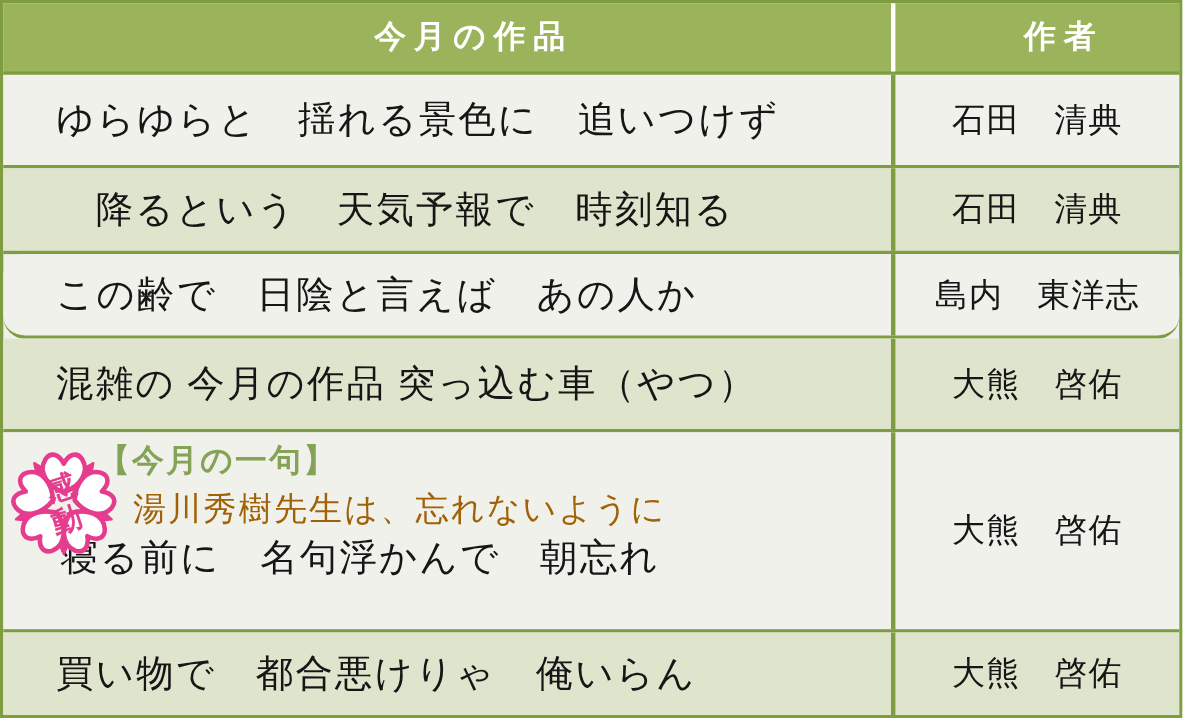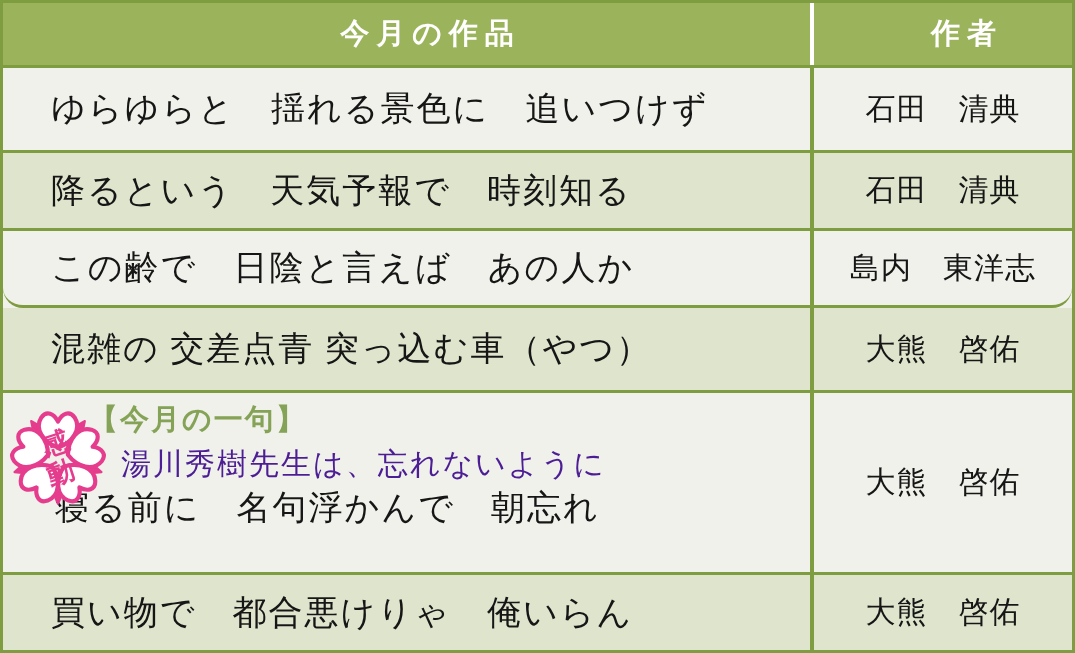--- a/index.html
+++ b/index.html
@@ -35,30 +35,30 @@
   }
   .header-cell{
     display:flex;align-items:center;justify-content:center;
     color:#ffffff;font-size:29px;font-weight:bold;letter-spacing:7px;padding-left:48px;
   }
   .header-works{flex:1 1 auto;}
   .header-author{flex:0 0 262px;border-left:4px solid #ffffff;box-sizing:border-box;}
   .bg-light{background:#f0f1ea;}
   .bg-green{background:#dfe5cd;}
   .h-r1{height:82px;}
-  .h-r2{height:75px;}
+  .h-r2{height:75px;padding-left:36px;}
   .h-r3{height:74px;border-radius:20px;}
   .h-r4{height:82px;}
   .h-r5{height:179px;}
   .featured-left{
     flex:1 1 auto;position:relative;box-sizing:border-box;
     padding-top:5px;white-space:nowrap;overflow:hidden;
   }
   .feat-heading{margin-left:86px;color:#85a356;font-size:29px;line-height:43px;font-weight:bold;letter-spacing:2px;}
-  .feat-note1{margin-left:118px;color:#4c1d95;font-size:30px;line-height:45px;letter-spacing:2px;}
+  .feat-note1{margin-left:118px;color:#a16207;font-size:30px;line-height:45px;letter-spacing:2px;}
   .feat-note2{margin-left:92px;color:#85a356;font-size:30px;line-height:45px;letter-spacing:2px;}
   .feat-poem{margin-left:52px;color:#161616;font-size:34px;line-height:44px;letter-spacing:2px;}
   .stamp{
     position:absolute;left:3px;top:13px;width:104px;height:104px;
   }
   .stamp-char{font-family:"Liberation Serif","DejaVu Serif",serif;font-weight:bold;}
 </style>
 </head>
 <body>
 
@@ -78,21 +78,21 @@
     <div class="cell-poem">降るという　天気予報で　時刻知る</div>
     <div class="cell-author">石田　清典</div>
   </div>
 
   <div class="row h-r3 bg-light">
     <div class="cell-poem">この齢で　日陰と言えば　あの人か</div>
     <div class="cell-author">島内　東洋志</div>
   </div>
 
   <div class="row h-r4 bg-green">
-    <div class="cell-poem">混雑の 交差点青 突っ込む車（やつ）</div>
+    <div class="cell-poem">混雑の 今月の作品 突っ込む車（やつ）</div>
     <div class="cell-author">大熊　啓佑</div>
   </div>
 
   <div class="row h-r5 bg-light">
     <div class="featured-left">
       <svg class="stamp" viewBox="0 0 100 100">
         <g fill="#ffffff" stroke="#e53c8e" stroke-width="4" stroke-linejoin="round">
           <g transform="rotate(36 50 50)">
               <path d="M50,6 L55,17 L50,22 L45,17 Z" fill="#e53c8e" stroke-width="2"></path>
             </g>

